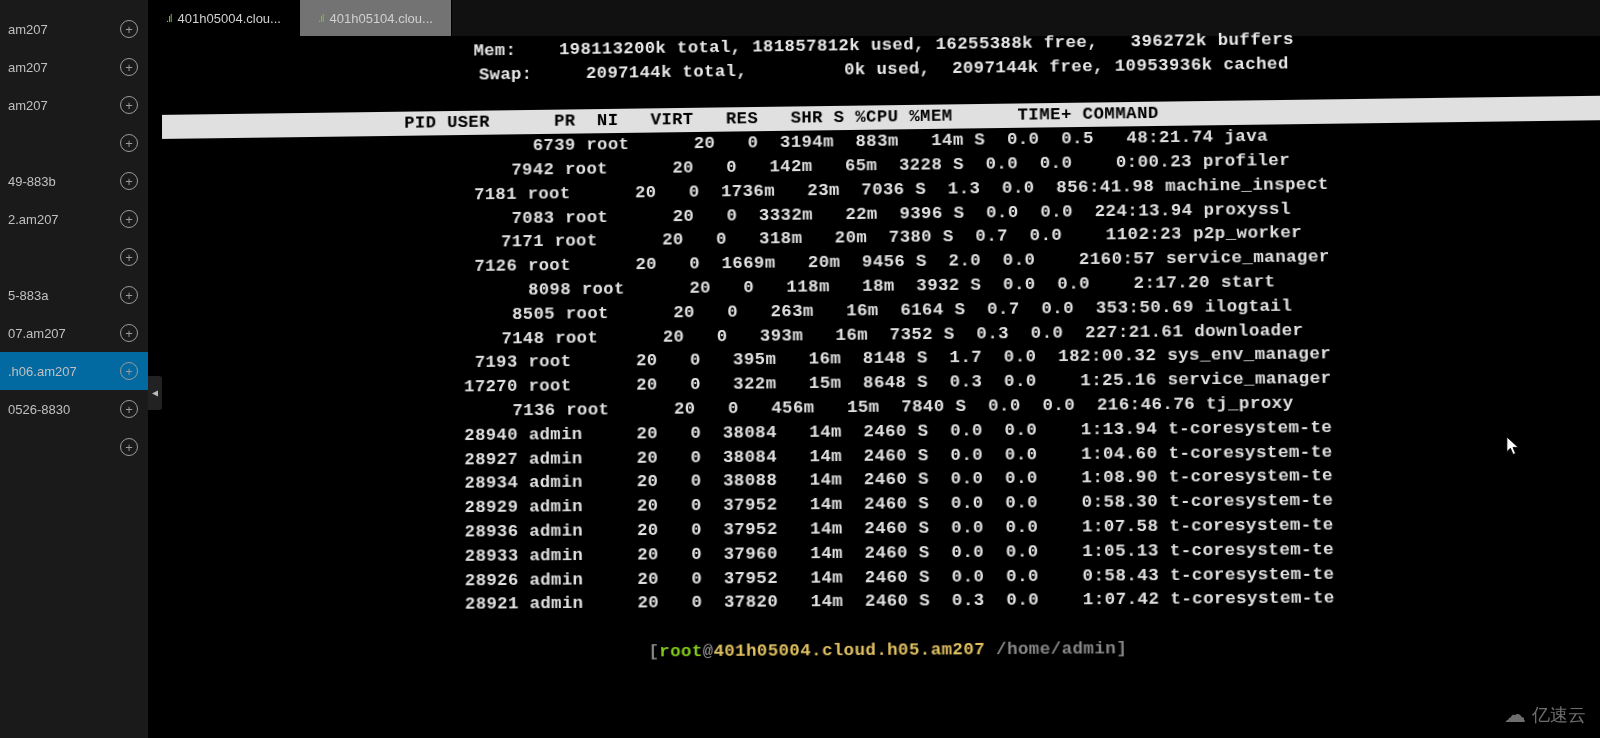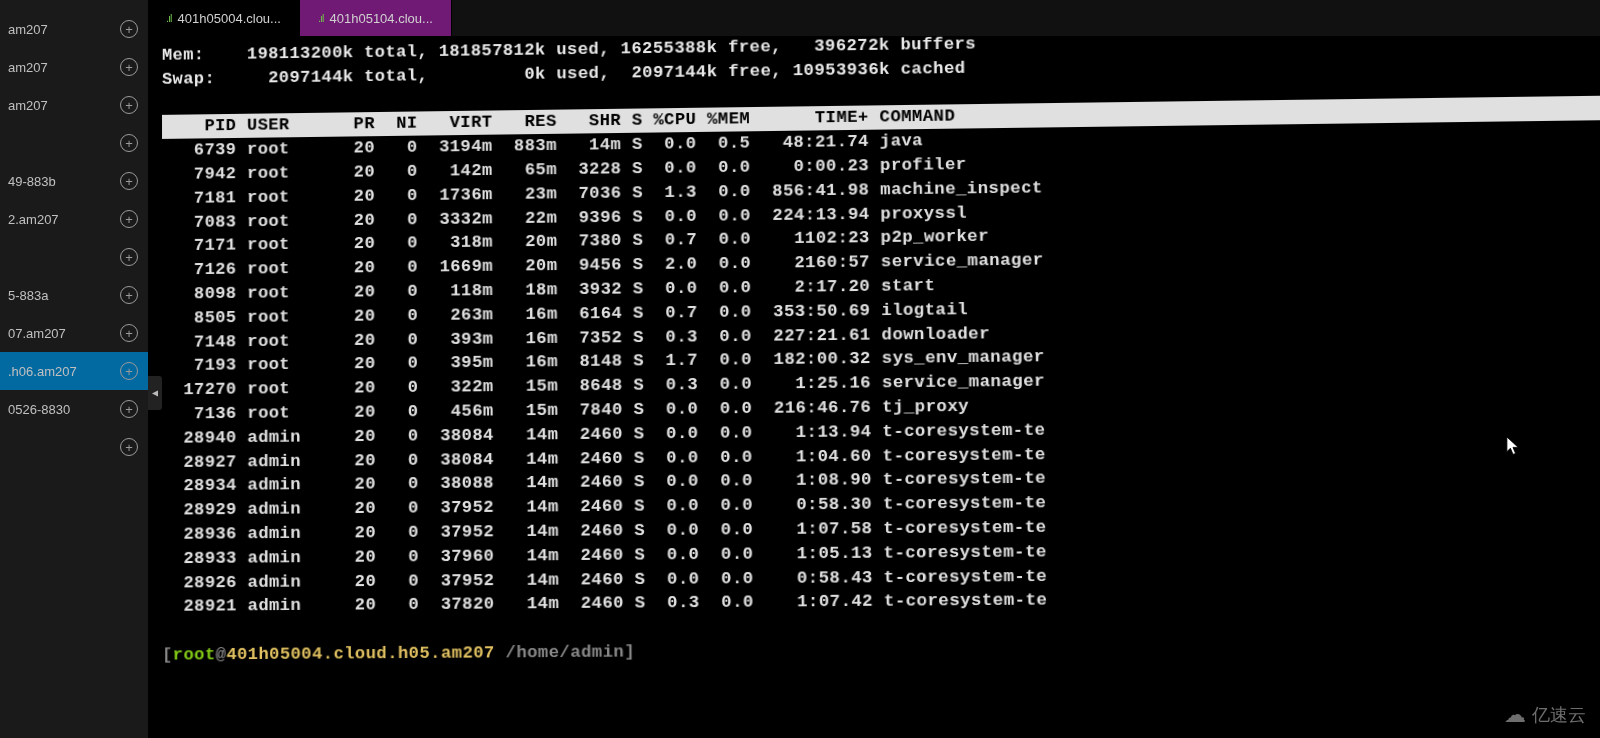--- a/index.html
+++ b/index.html
@@ -8,23 +8,23 @@
 
   
   .sidebar { width: 148px; background: #1a1a1a; color: #c0c0c0; font-family: Arial, sans-serif; font-size: 13px; padding-top: 10px; }
   .sidebar-item { display: flex; align-items: center; justify-content: space-between; padding: 10px 10px 10px 8px; cursor: pointer; }
   .sidebar-item.active { background: #0369a1; }
   .plus-circle { width: 18px; height: 18px; border: 1.5px solid #9a9a9a; border-radius: 50%; display: inline-flex; align-items: center; justify-content: center; color: #9a9a9a; font-size: 13px; line-height: 1; flex: 0 0 auto; }
   .plus-circle::before { content: "+"; }
   .sidebar-label { white-space: nowrap; overflow: hidden; text-overflow: clip; flex: 1; }
 
   
-  .main { flex: 1; background: #000; color: #e4e4e4; position: relative; }
+  .main { flex: 1; background: #000; color: #e4e4e4; position: relative; text-align: center; }
   .tabs { display: flex; background: #111; height: 36px; align-items: stretch; }
-  .tab { display: flex; align-items: center; gap: 6px; padding: 0 18px; color: #d0d0d0; font-family: Arial, sans-serif; font-size: 13px; background: #701a75; border-right: 1px solid #000; }
+  .tab { display: flex; align-items: center; gap: 6px; padding: 0 18px; color: #d0d0d0; font-family: Arial, sans-serif; font-size: 13px; background: #737373; border-right: 1px solid #000; }
   .tab.active { background: #000; }
   .sigbar { font-size: 11px; letter-spacing: -1px; color: #6fbf4a; }
   .sigbar::before { content: ".ıl"; }
 
   .term { padding: 8px 12px 0 14px; font-size: 17px; font-weight: bold; line-height: 1.4; white-space: pre; letter-spacing: 0.4px; transform: perspective(1400px) rotateX(1deg) rotateY(-1deg) skewY(-0.8deg); transform-origin: top left; }
   .mem-line { color: #e8e8e8; }
   .header-row { background: #e0e0e0; color: #000; display: block; }
   .proc-row { color: #e0e0e0; }
   .prompt { color: #c0c0c0; }
   .prompt .br1 { color: #888; }

